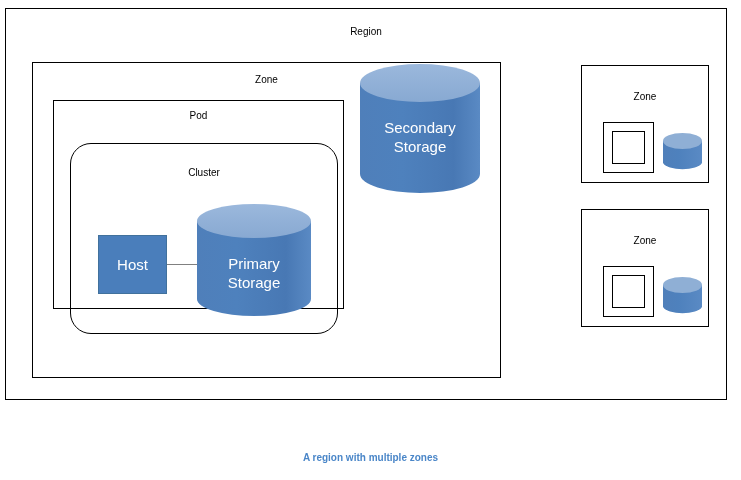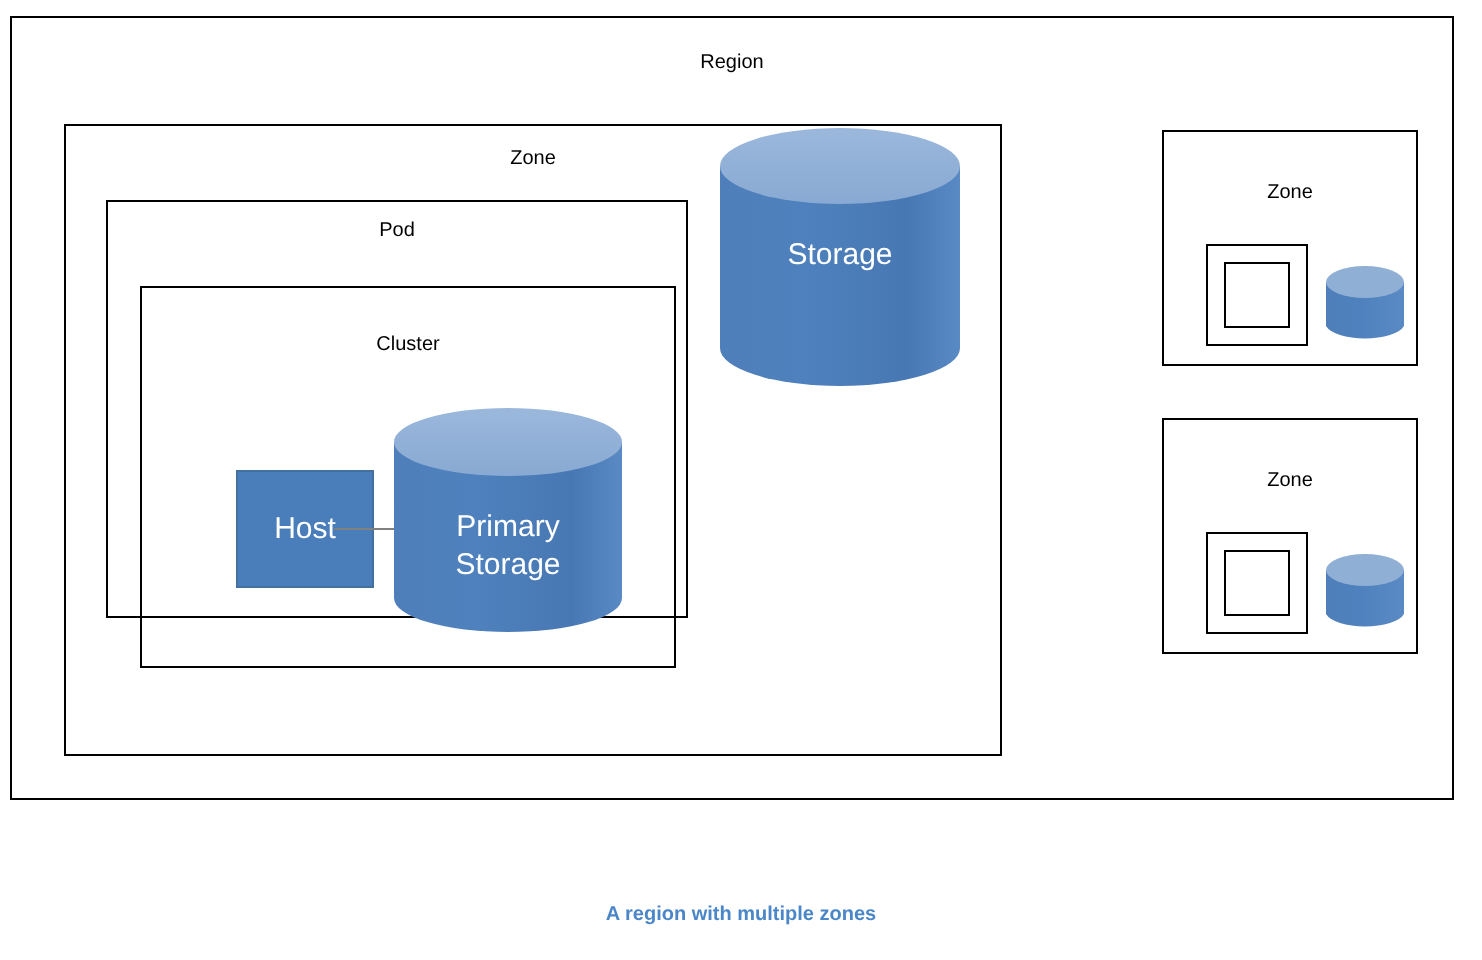--- a/index.html
+++ b/index.html
@@ -41,21 +41,21 @@
 
   
   #zone-box     { left: 31px; top: 61px;  width: 469px; height: 316px; }
   #zone-label   { top: 12px; }
 
   
   #pod-box      { left: 51px; top: 98px;  width: 291px; height: 209px; padding-left: 20px; }
   #pod-label    { top: 10px; }
 
   
-  #cluster-box  { left: 67px; top: 140px; width: 268px; height: 191px; }
+  #cluster-box  { left: 67px; top: 140px; width: 268px; height: 191px; border-radius: 21px; }
   #cluster-label{ top: 24px; }
 
   
   .host-rect {
     background: #4A7EBB;
     border: 1px solid #41719C;
     display: flex;
     align-items: center;
     justify-content: center;
     color: #ffffff;
@@ -137,21 +137,21 @@
 
   <div class="abs box" id="zone-box" style="left:26px; top:53px;">
     <div class="box-label" id="zone-label">Zone</div>
 
     <div class="abs box" id="pod-box" style="left:20px; top:37px;">
       <div class="box-label" id="pod-label">Pod</div>
 
       <div class="abs box" id="cluster-box" style="left:16px; top:42px;">
         <div class="box-label" id="cluster-label">Cluster</div>
 
-        <div class="abs host-rect" id="host-box" style="left:27px; top:91px;margin-left:20px;">
+        <div class="abs host-rect" id="host-box" style="left:27px; top:91px;">
           <span>Host</span>
         </div>
 
         <div class="abs" id="host-connector" style="left:96px; top:120px;"></div>
 
         <div class="cyl" id="primary-storage" style="left:125px; top:59px;">
           <svg viewBox="0 0 116 114" preserveAspectRatio="none" aria-hidden="true">
             <defs>
               <linearGradient id="pgBody" x1="0" y1="0" x2="1" y2="0">
                 <stop offset="0%" stop-color="#4F7FBA"></stop>
@@ -186,20 +186,21 @@
           </linearGradient>
           <linearGradient id="sgTop" x1="0" y1="0" x2="0" y2="1">
             <stop offset="0%" stop-color="#9BB8DC"></stop>
             <stop offset="100%" stop-color="#88A9D2"></stop>
           </linearGradient>
         </defs>
         <path d="M1,20 L1,111 A60,19 0 0 0 121,111 L121,20 Z" fill="url(#sgBody)"></path>
         <ellipse cx="61" cy="20" rx="60" ry="19" fill="url(#sgTop)"></ellipse>
       </svg>
       <div class="cyl-text" id="secondary-storage-text">
+        <div>Secondary</div>
         <div>Storage</div>
       </div>
     </div>
   </div>
 
   <div class="abs box" id="small-zone-1" style="left:575px; top:56px;">
     <div class="box-label small-zone-label">Zone</div>
     <div class="nested-square-outer">
       <div class="nested-square-inner"></div>
     </div>

